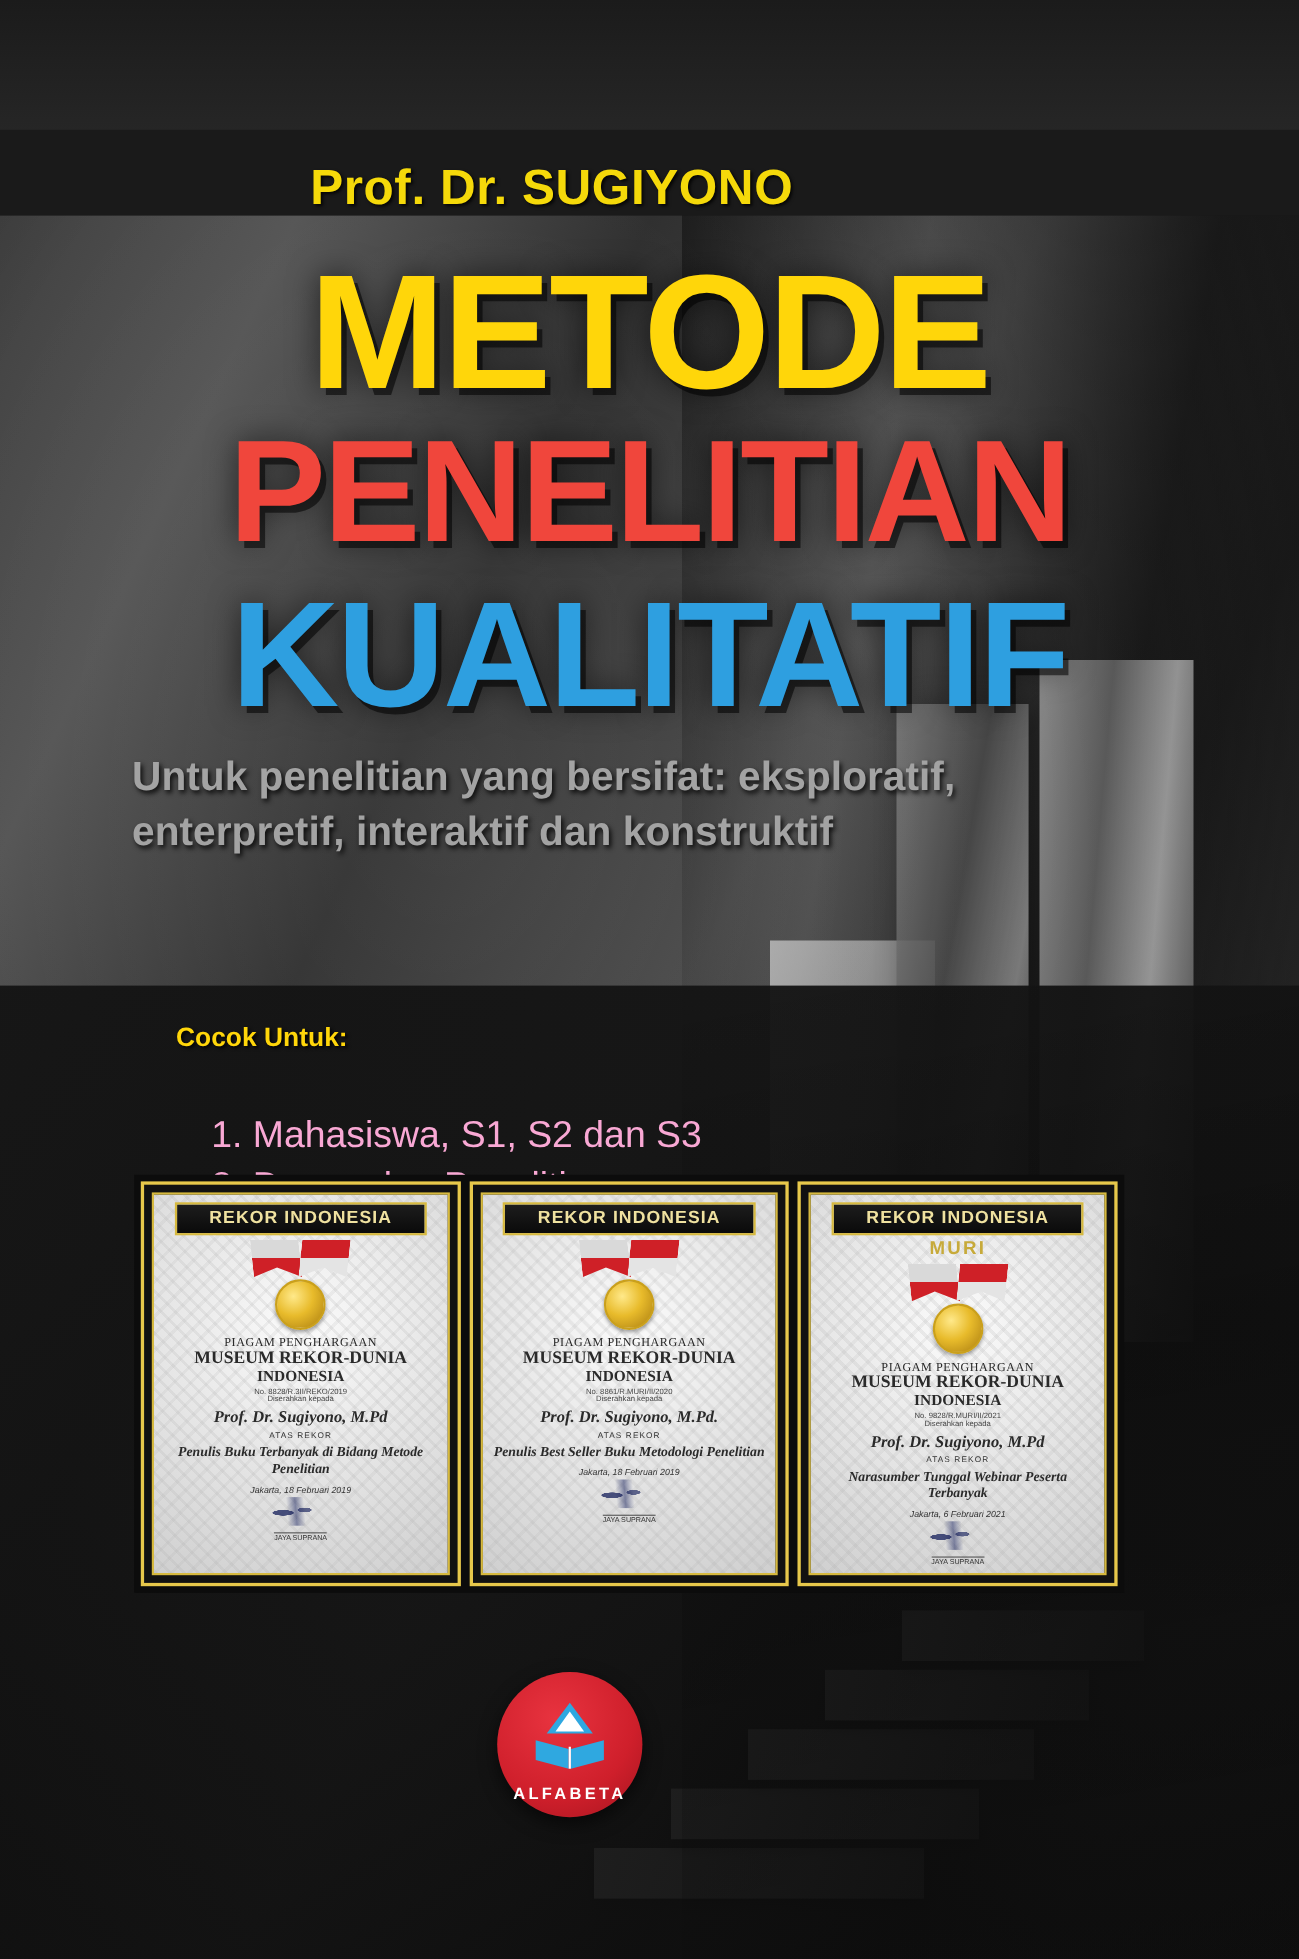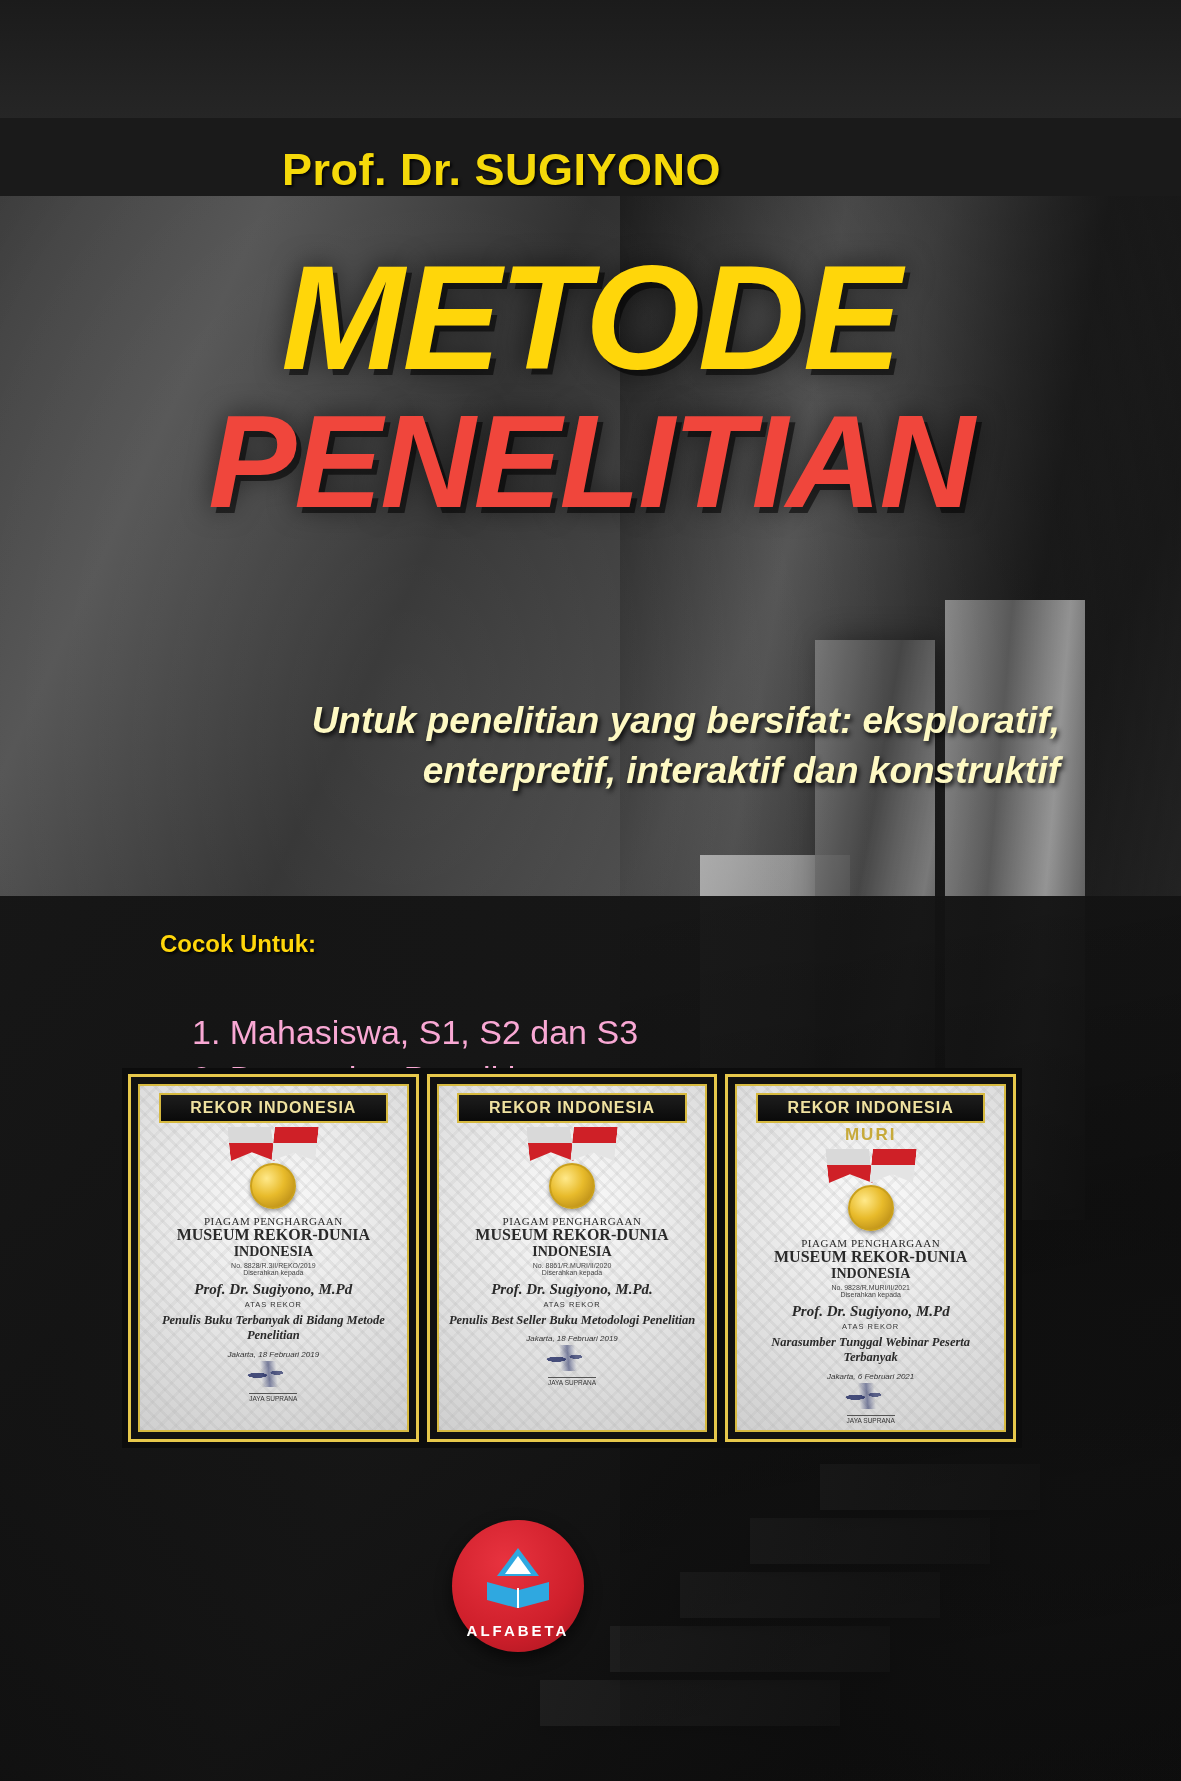--- a/index.html
+++ b/index.html
@@ -82,21 +82,21 @@
     color: #f5d90a;
     font-size: 45px;
     font-weight: bold;
     letter-spacing: .5px;
     text-shadow: 2px 2px 3px rgba(0,0,0,.8);
   }
 
   
   .title-zone {
     position: absolute;
-    left: 0; top: 196px; width: 1181px; height: 540px; font-style: italic;
+    left: 0; top: 181px; width: 1181px; height: 540px;
   }
   .title-line {
     position: absolute;
     left: 0; width: 1181px;
     text-align: center;
     font-weight: bold;
     line-height: 1;
     letter-spacing: -2px;
   }
   .t-metode {
@@ -113,22 +113,22 @@
   }
   .t-kualitatif {
     top: 346px;
     font-size: 136px;
     color: #2e9fe0;
     text-shadow: 5px 6px 0 rgba(0,0,0,.55), 0 0 28px rgba(0,0,0,.6);
   }
   .subtitle {
     position: absolute;
     top: 500px; left: 120px; width: 940px;
-    text-align: right;
-    color: #fef9c3;
+    text-align: left;
+    color: #a3a3a3;
     font-size: 37px;
     font-weight: bold;
     line-height: 1.35;
     text-shadow: 2px 3px 5px rgba(0,0,0,.85);
   }
 
   
   .lower-panel {
     position: absolute;
     left: 0; top: 896px; width: 1181px; height: 885px;
@@ -323,20 +323,21 @@
   <div class="bg-vignette"></div>
   <div class="bg-dark-top"></div>
 
   <div class="author-band">
     <div class="author-name">Prof. Dr. SUGIYONO</div>
   </div>
 
   <div class="title-zone">
     <div class="title-line t-metode">METODE</div>
     <div class="title-line t-penelitian">PENELITIAN</div>
+    <div class="title-line t-kualitatif">KUALITATIF</div>
     <div class="subtitle">Untuk penelitian yang bersifat: eksploratif, enterpretif, interaktif dan konstruktif</div>
   </div>
 
   <div class="lower-panel"></div>
   <div class="lower-panel-cut"></div>
 
   <div class="cocok-heading">Cocok Untuk:</div>
   <ul class="cocok-list">
     <li>1. Mahasiswa, S1, S2 dan S3</li>
     <li>2. Dosen dan Peneliti</li>

